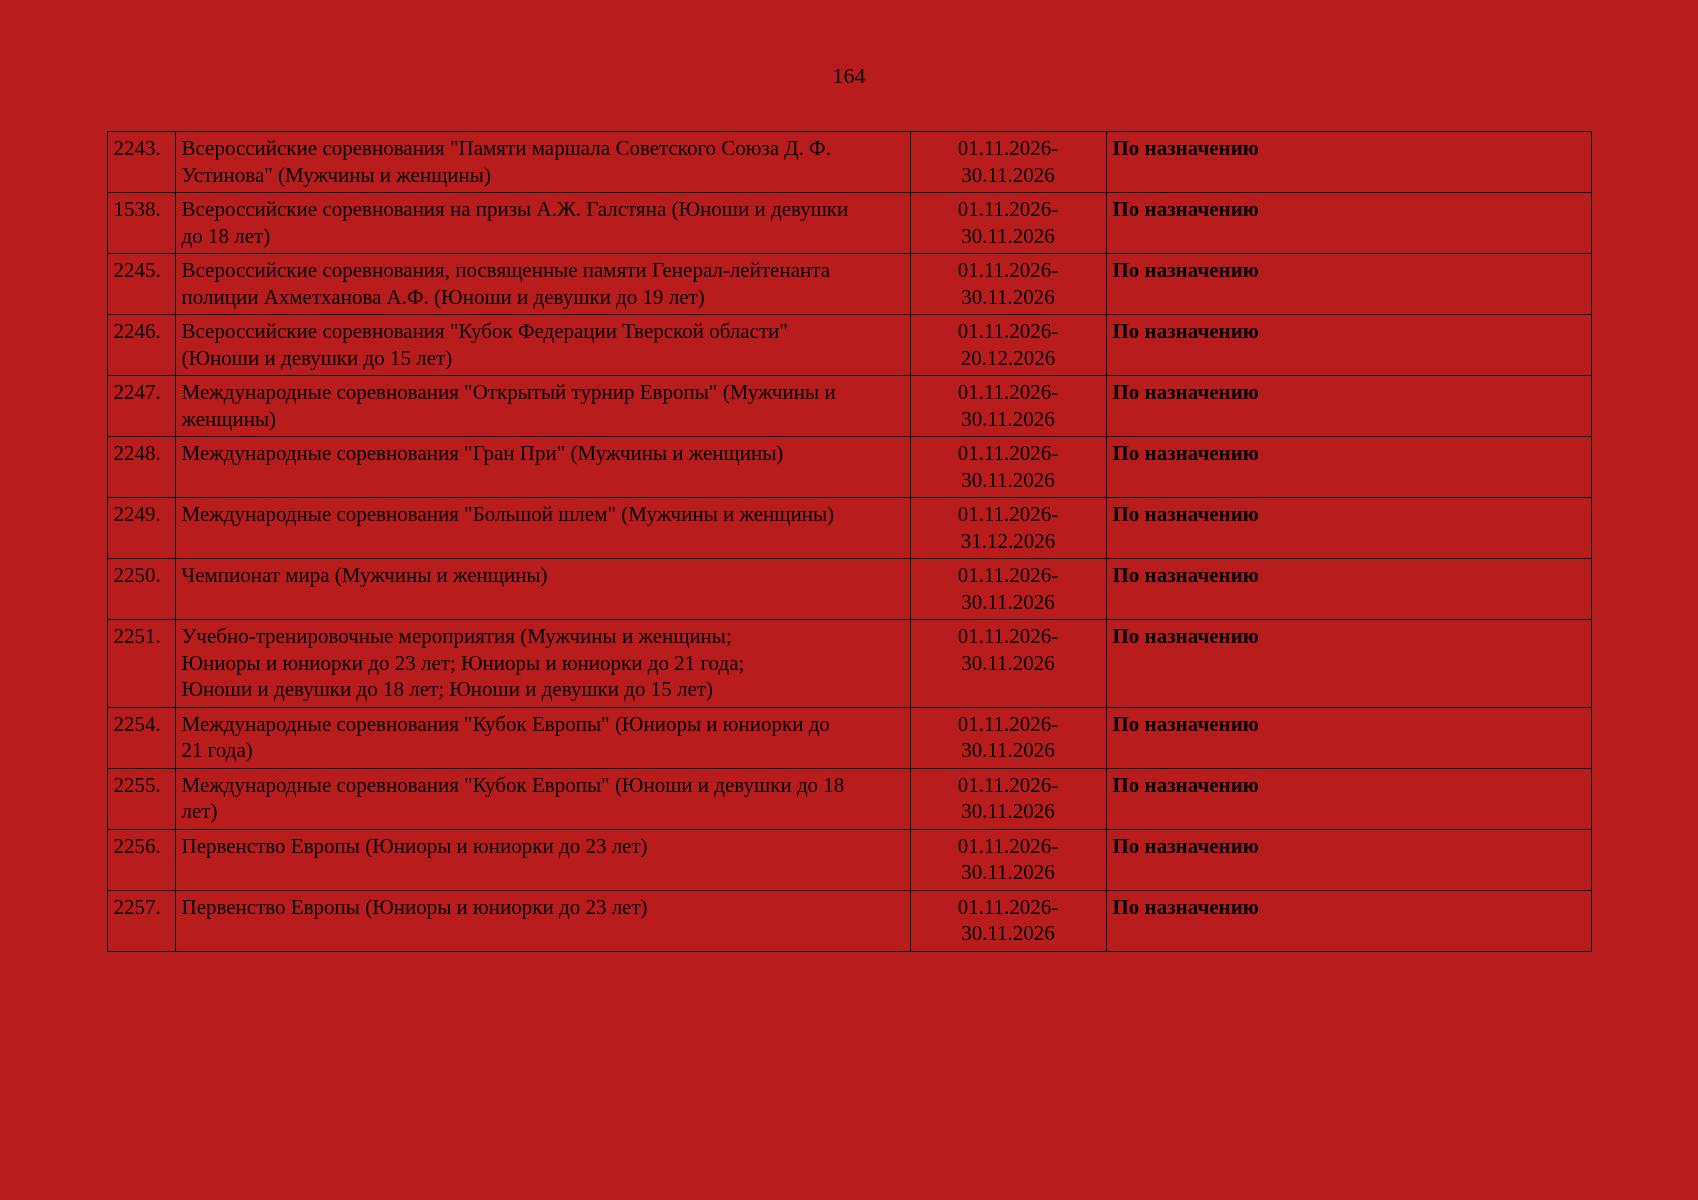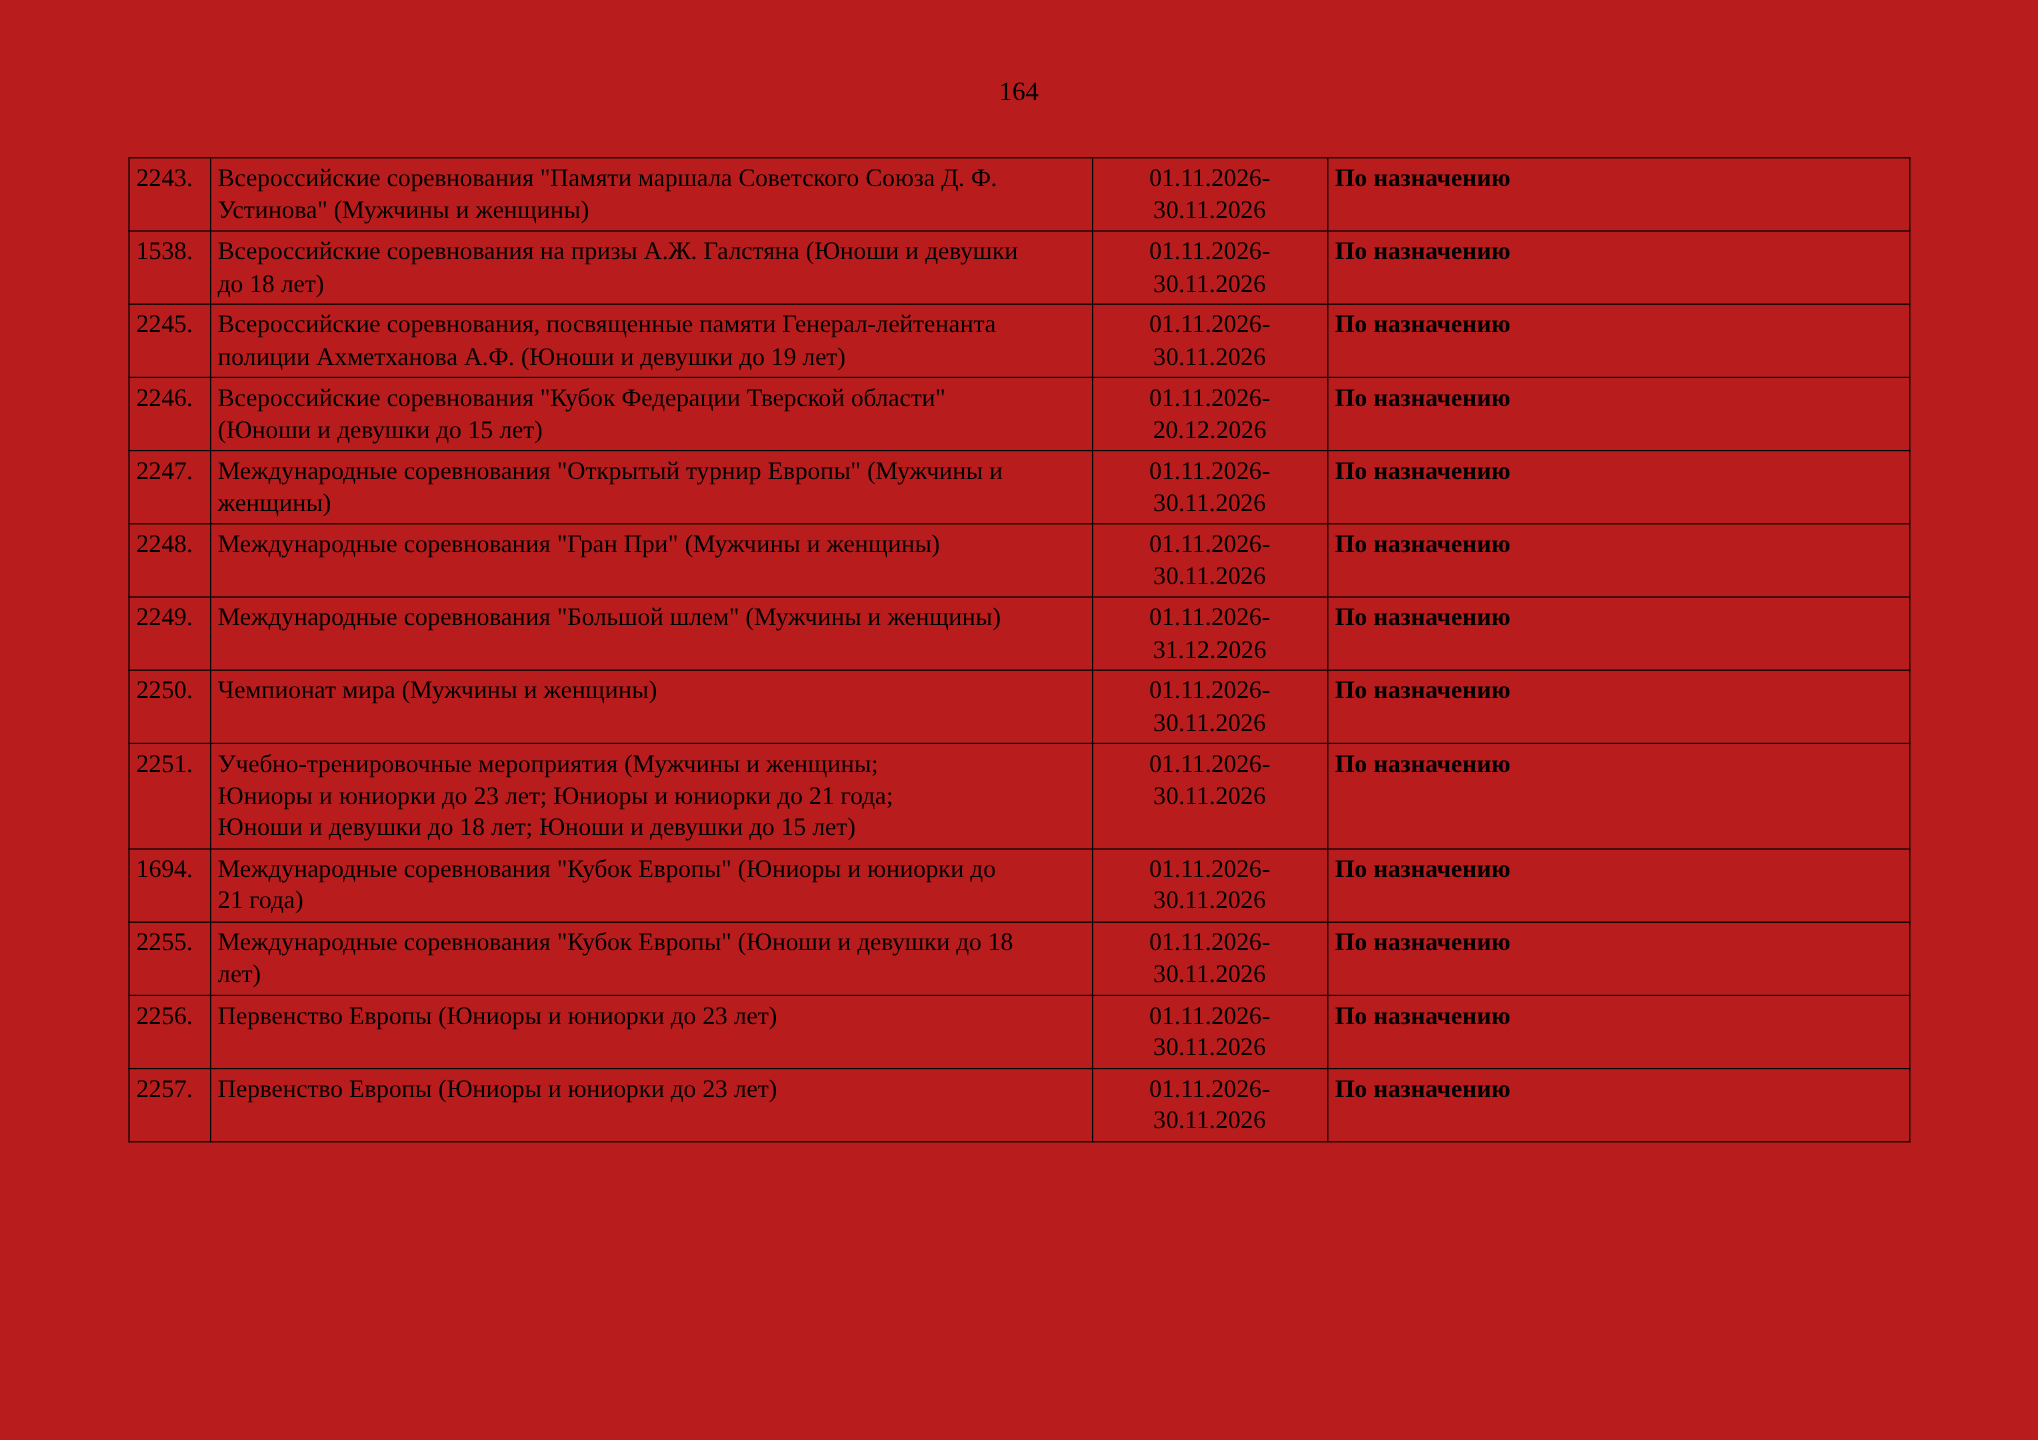--- a/index.html
+++ b/index.html
@@ -153,21 +153,21 @@
           <td class="col-name">Учебно-тренировочные мероприятия (Мужчины и женщины;
 Юниоры и юниорки до 23 лет; Юниоры и юниорки до 21 года;
 Юноши и девушки до 18 лет; Юноши и девушки до 15 лет)</td>
           <td class="col-dates">
             <div>01.11.2026-</div>
             <div>30.11.2026</div>
           </td>
           <td class="col-location">По назначению</td>
         </tr>
         <tr>
-          <td class="col-num">1694.</td>
+          <td class="col-num">2254.</td>
           <td class="col-name">Международные соревнования "Кубок Европы" (Юниоры и юниорки до
 21 года)</td>
           <td class="col-dates">
             <div>01.11.2026-</div>
             <div>30.11.2026</div>
           </td>
           <td class="col-location">По назначению</td>
         </tr>
         <tr>
           <td class="col-num">2255.</td>

